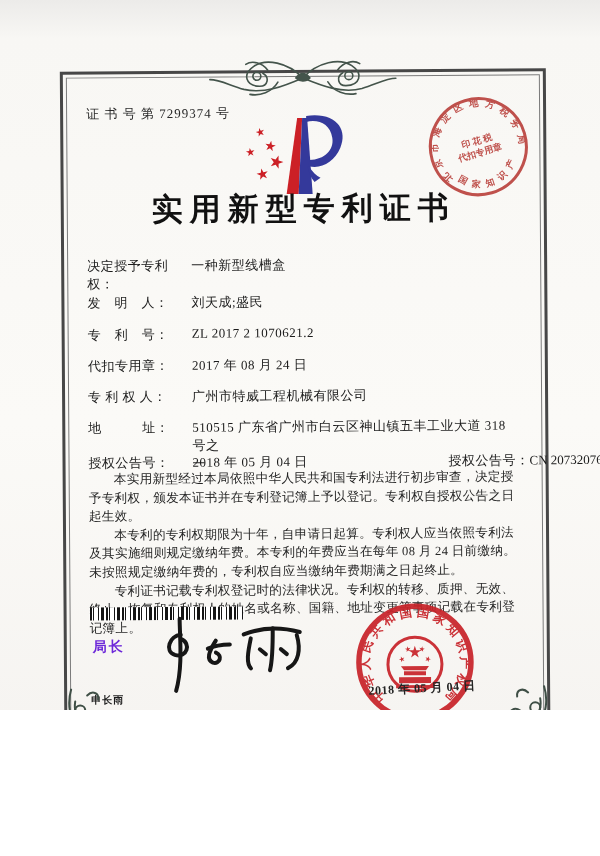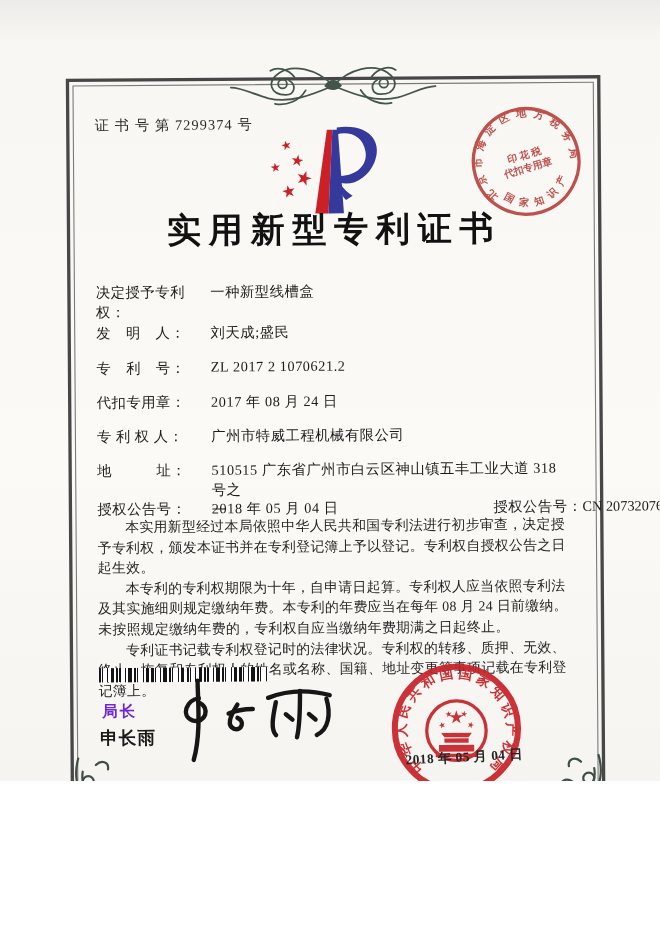--- a/index.html
+++ b/index.html
@@ -18,21 +18,21 @@
   .f-label { display:inline-block; width:104px; vertical-align:top; letter-spacing:0.5px; }
   .f-value { display:inline-block; width:320px; vertical-align:top; white-space:pre-line; letter-spacing:0.5px; }
   .grant-no { position:absolute; left:360px; top:0; width:175px; font-size:13px; color:#1c1c1c; }
   .grant-no .f-label2 { letter-spacing:0.5px;text-align:right; }
   .paragraphs { position:absolute; left:88px; top:469px; width:430px; font-size:12.6px;
                 line-height:18.6px; color:#262626; }
   .paragraphs p { text-indent:2em; letter-spacing:0.3px; }
   .barcode { position:absolute; left:88px; top:606px; width:154px; height:13px;
              background:repeating-linear-gradient(90deg,#141414 0 2px,#fff 2px 3px,#141414 3px 4px,#fff 4px 8px,#141414 8px 9px,#fff 9px 11px,#141414 11px 14px,#fff 14px 16px); }
   .director-title { position:absolute; left:91px; top:637px; font-size:14px; font-weight:700; color:#6d28d9; letter-spacing:2px; }
-  .director-name  { position:absolute; left:89px; top:660px; font-size:16px; font-weight:700; color:#1a1a1a; letter-spacing:1px; }
+  .director-name  { position:absolute; left:89px; top:692px; font-size:10px; font-weight:700; color:#1a1a1a; letter-spacing:1px; }
   .signature { position:absolute; left:148px; top:608px; }
   .office-seal { position:absolute; left:352px; top:602px; width:122px; height:122px; opacity:0.93; }
   .seal-date { position:absolute; left:346px; top:681px; width:148px; text-align:center;
                font-size:12px; font-weight:700; color:#242424; letter-spacing:0.5px; transform:rotate(-2.5deg); }
   .page-footer { position:absolute; left:88px; top:718px; width:430px; text-align:center; font-size:11.5px; color:#2b2b2b; letter-spacing:1px; }
   .tax-stamp { position:absolute; left:426px; top:94px; transform:rotate(-16deg); opacity:0.85; }
   .ornament-top { position:absolute; left:210px; top:52px; }
   .corner-bl { position:absolute; left:63px; top:686px; }
   .corner-br { position:absolute; left:484px; top:686px; transform:scaleX(-1); }
   .page-edge { position:absolute; left:26px; top:767px; width:574px; height:3px; background:#3b3b3b; transform:rotate(0.2deg); }

